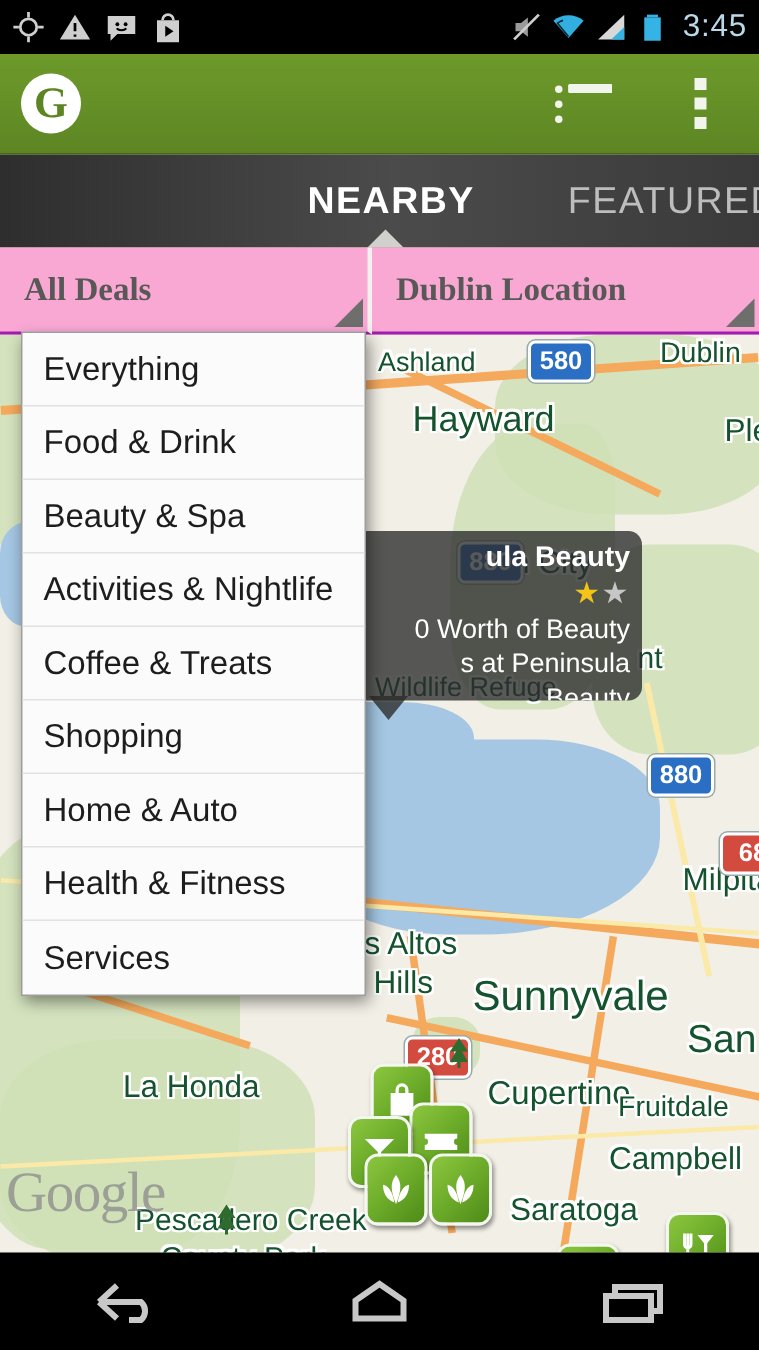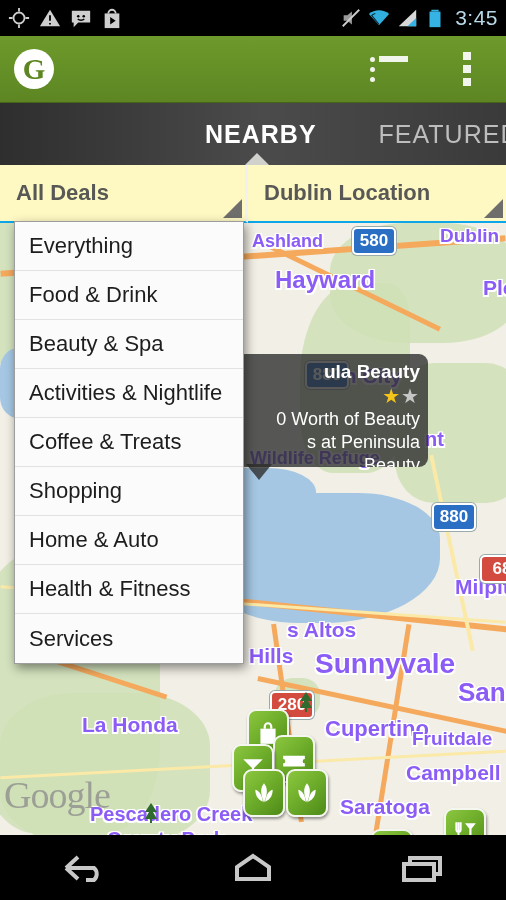--- a/index.html
+++ b/index.html
@@ -39,39 +39,39 @@
             display:flex; align-items:center; overflow:hidden; }
   .tab { font-size:25px; letter-spacing:1px; white-space:nowrap; }
   .tab.active { color:#ffffff; font-weight:bold; margin-left:205px; }
   .tab.inactive { color:#bdbdbd; margin-left:62px; }
   #tabpointer { position:absolute; left:244px; bottom:-1px; width:0; height:0;
                 border-left:13px solid transparent; border-right:13px solid transparent;
                 border-bottom:13px solid #d0d0cc; }
 
   
   #spinnerrow { position:absolute; top:165px; left:0; width:506px; height:58px; display:flex; z-index:6; }
-  .spinner { position:relative; height:58px; background:#fef9c3;
-             border-bottom:2px solid #0ea5e9; display:flex; align-items:center; }
+  .spinner { position:relative; height:58px; background:#f9a8d4;
+             border-bottom:2px solid #a21caf; display:flex; align-items:center;font-family:Liberation Serif, serif; }
   .spinner.left { width:248px; border-right:3px solid #f2f1ed; }
   .spinner.right { width:258px; }
   .spinner .lbl { font-size:22px; font-weight:bold; color:#585856; padding-left:16px; }
   .spinner .tri { position:absolute; right:3px; bottom:3px; width:0; height:0;
                   border-left:19px solid transparent; border-bottom:19px solid #6e6e6c; }
 
   
   #map { position:absolute; top:223px; left:0; width:506px; height:612px; overflow:hidden;
          background:#f2efe6; }
   .terrain { position:absolute; background:#cfe0b6; opacity:.85; }
   .water { position:absolute; background:#a5c7e3; }
   .road { position:absolute; background:#fcd77c; }
   .road.major { background:#f5a95c; }
   .road.thin { background:#fbe9a8; }
-  .label { position:absolute; color:#8b5cf6; white-space:nowrap;
+  .label { position:absolute; color:#14532d; white-space:nowrap;
            text-shadow:-1.5px 0 #fff,1.5px 0 #fff,0 -1.5px #fff,0 1.5px #fff,
-                       -1.5px -1.5px #fff,1.5px 1.5px #fff,1.5px -1.5px #fff,-1.5px 1.5px #fff;font-weight:bold; }
+                       -1.5px -1.5px #fff,1.5px 1.5px #fff,1.5px -1.5px #fff,-1.5px 1.5px #fff; }
   .shield { position:absolute; width:44px; height:28px; background:#2a6fc4; border-radius:5px;
             border:2px solid #fff; color:#fff; font-size:17px; font-weight:bold;
             display:flex; align-items:center; justify-content:center;
             box-shadow:0 0 0 1px #9aa; }
   .shield.red { background:#d24b3e; }
   
   .pin { position:absolute; width:42px; height:48px; border-radius:9px;
          background:linear-gradient(135deg,#8cc63f 0%,#6fae2b 45%,#4e8a18 100%);
          border:2px solid #f4f7ef; box-shadow:1px 2px 3px rgba(0,0,0,.4);
          display:flex; align-items:center; justify-content:center; }
@@ -220,21 +220,21 @@
 
     <div id="map-labels">
         <div class="label" style="left: 252px; top: 8px; font-size: 18px;">Ashland</div>
         <div class="label" style="left: 440px; top: 2px; font-size: 19px;">Dublin</div>
         <div class="label" style="left: 275px; top: 43px; font-size: 24px;">Hayward</div>
         <div class="label" style="left: 483px; top: 53px; font-size: 21px;">Ple</div>
         <div class="label" style="left: 325px; top: 141px; font-size: 21px;">ion City</div>
         <div class="label" style="left: 425px; top: 205px; font-size: 20px;">nt</div>
         <div class="label" style="left: 250px; top: 225px; font-size: 18px;">Wildlife Refuge</div>
         <div class="label" style="left: 455px; top: 352px; font-size: 21px;">Milpita</div>
-        <div class="label" style="left: 243px; top: 395px; font-size: 21px; padding-left: 44px;">s Altos</div>
+        <div class="label" style="left: 243px; top: 395px; font-size: 21px;">s Altos</div>
         <div class="label" style="left: 249px; top: 421px; font-size: 21px;">Hills</div>
         <div class="label" style="left: 315px; top: 425px; font-size: 28px;">Sunnyvale</div>
         <div class="label" style="left: 458px; top: 454px; font-size: 26px;">San J</div>
         <div class="label" style="left: 325px; top: 493px; font-size: 22px;">Cupertino</div>
         <div class="label" style="left: 412px; top: 505px; font-size: 19px;">Fruitdale</div>
         <div class="label" style="left: 406px; top: 538px; font-size: 21px;">Campbell</div>
         <div class="label" style="left: 340px; top: 572px; font-size: 21px;">Saratoga</div>
         <div class="label" style="left: 82px; top: 490px; font-size: 21px;">La Honda</div>
         <div class="label" style="left: 90px; top: 580px; font-size: 20px;">Pescadero Creek</div>
         <div class="label" style="left: 107px; top: 605px; font-size: 20px;">County Park</div>

